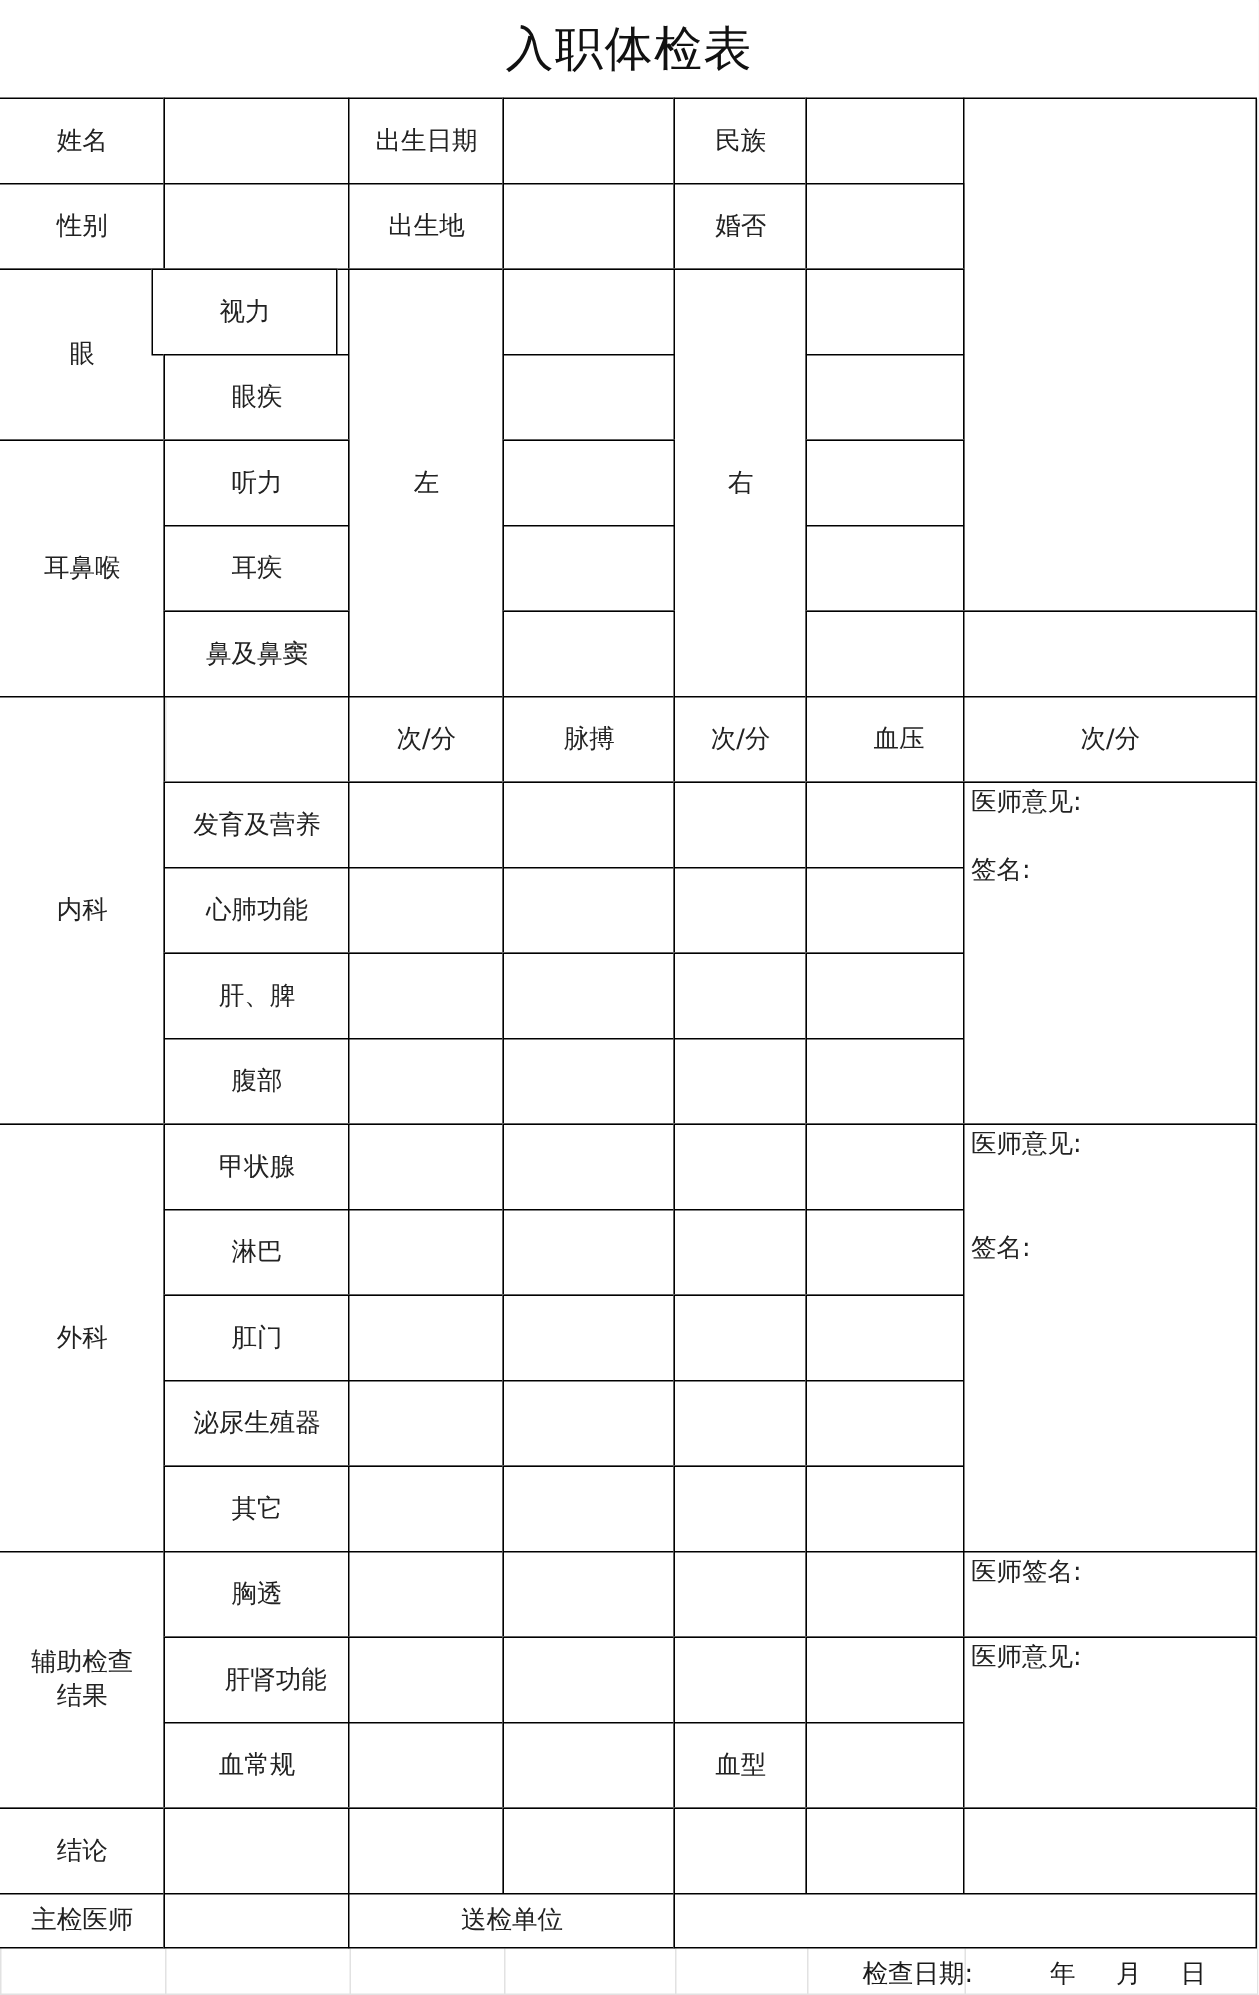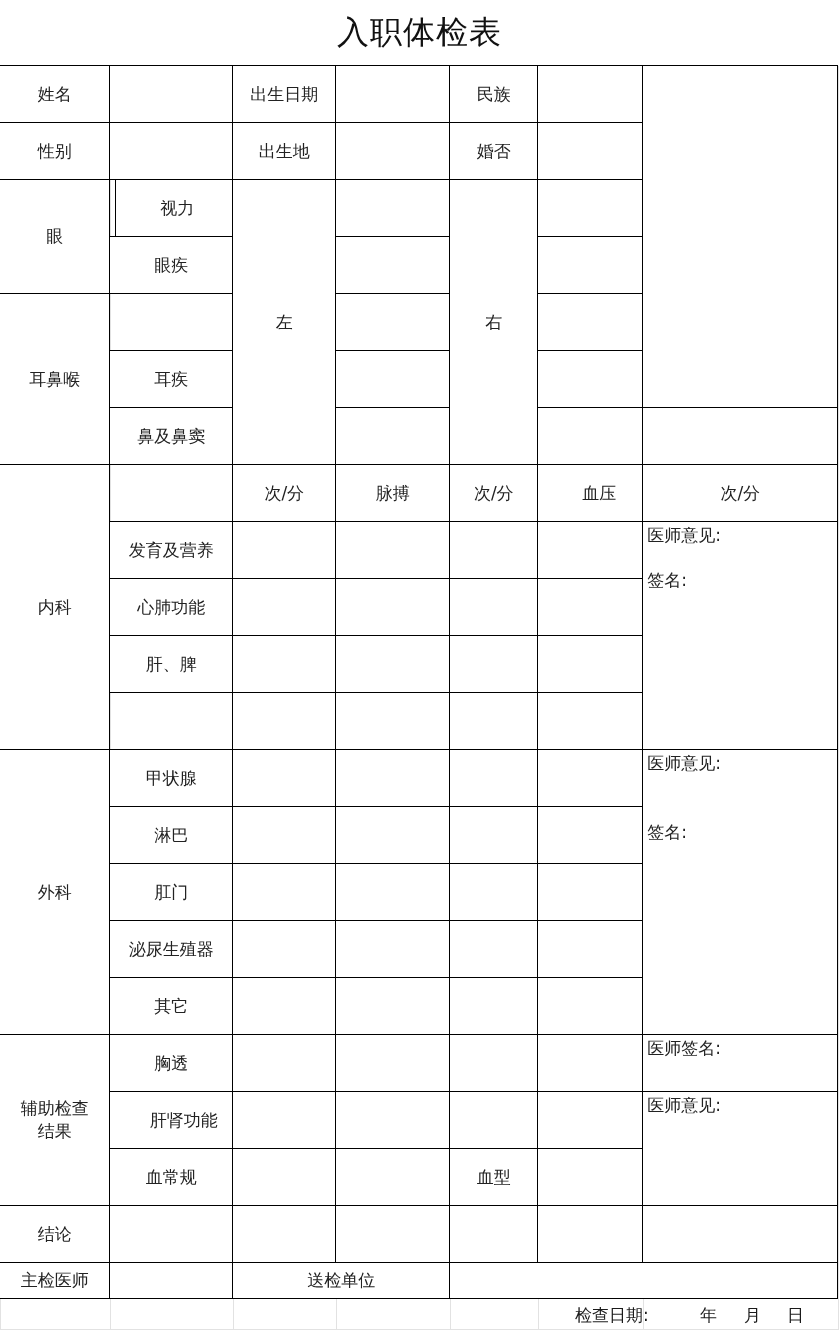--- a/index.html
+++ b/index.html
@@ -57,53 +57,55 @@
   <div class="cell" style="left:643px;top:66px;width:196px;height:343px"></div>
 
   <div class="cell" style="left:0;top:123px;width:111px;height:58px">性别</div>
   <div class="cell" style="left:110px;top:123px;width:124px;height:58px"></div>
   <div class="cell" style="left:233px;top:123px;width:104px;height:58px">出生地</div>
   <div class="cell" style="left:336px;top:123px;width:115px;height:58px"></div>
   <div class="cell" style="left:450px;top:123px;width:89px;height:58px">婚否</div>
   <div class="cell" style="left:538px;top:123px;width:106px;height:58px"></div>
 
   <div class="cell" style="left:0;top:180px;width:111px;height:115px">眼</div>
-  <div class="cell" style="left:116px;top:180px;width:124px;height:58px">视力</div>
+  <div class="cell" style="left:102px;top:180px;width:124px;height:58px">视力</div>
   <div class="cell" style="left:110px;top:237px;width:124px;height:58px">眼疾</div>
 
   <div class="cell" style="left:233px;top:180px;width:104px;height:286px">左</div>
   <div class="cell" style="left:450px;top:180px;width:89px;height:286px">右</div>
 
   <div class="cell" style="left:336px;top:180px;width:115px;height:58px"></div>
   <div class="cell" style="left:336px;top:237px;width:115px;height:58px"></div>
   <div class="cell" style="left:336px;top:294px;width:115px;height:58px"></div>
   <div class="cell" style="left:336px;top:351px;width:115px;height:58px"></div>
   <div class="cell" style="left:336px;top:408px;width:115px;height:58px"></div>
 
   <div class="cell" style="left:538px;top:180px;width:106px;height:58px"></div>
   <div class="cell" style="left:538px;top:237px;width:106px;height:58px"></div>
   <div class="cell" style="left:538px;top:294px;width:106px;height:58px"></div>
   <div class="cell" style="left:538px;top:351px;width:106px;height:58px"></div>
   <div class="cell" style="left:538px;top:408px;width:106px;height:58px"></div>
   <div class="cell" style="left:643px;top:408px;width:196px;height:58px"></div>
 
   <div class="cell" style="left:0;top:294px;width:111px;height:172px">耳鼻喉</div>
+  <div class="cell" style="left:110px;top:294px;width:124px;height:58px">听力</div>
   <div class="cell" style="left:110px;top:351px;width:124px;height:58px">耳疾</div>
   <div class="cell" style="left:110px;top:408px;width:124px;height:58px">鼻及鼻窦</div>
 
   <div class="cell" style="left:0;top:465px;width:111px;height:286px">内科</div>
   <div class="cell" style="left:233px;top:465px;width:104px;height:58px">次/分</div>
   <div class="cell" style="left:336px;top:465px;width:115px;height:58px">脉搏</div>
   <div class="cell" style="left:450px;top:465px;width:89px;height:58px">次/分</div>
   <div class="cell" style="left:538px;top:465px;width:124px;height:58px">血压</div>
   <div class="cell" style="left:643px;top:465px;width:196px;height:58px">次/分</div>
 
   <div class="cell" style="left:110px;top:522px;width:124px;height:58px">发育及营养</div>
   <div class="cell" style="left:110px;top:579px;width:124px;height:58px">心肺功能</div>
   <div class="cell" style="left:110px;top:636px;width:124px;height:58px">肝、脾</div>
+  <div class="cell" style="left:110px;top:693px;width:124px;height:58px">腹部</div>
 
   <div class="cell" style="left:233px;top:522px;width:104px;height:58px"></div>
   <div class="cell" style="left:336px;top:522px;width:115px;height:58px"></div>
   <div class="cell" style="left:450px;top:522px;width:89px;height:58px"></div>
   <div class="cell" style="left:538px;top:522px;width:106px;height:58px"></div>
   <div class="cell" style="left:233px;top:579px;width:104px;height:58px"></div>
   <div class="cell" style="left:336px;top:579px;width:115px;height:58px"></div>
   <div class="cell" style="left:450px;top:579px;width:89px;height:58px"></div>
   <div class="cell" style="left:538px;top:579px;width:106px;height:58px"></div>
   <div class="cell" style="left:233px;top:636px;width:104px;height:58px"></div>

